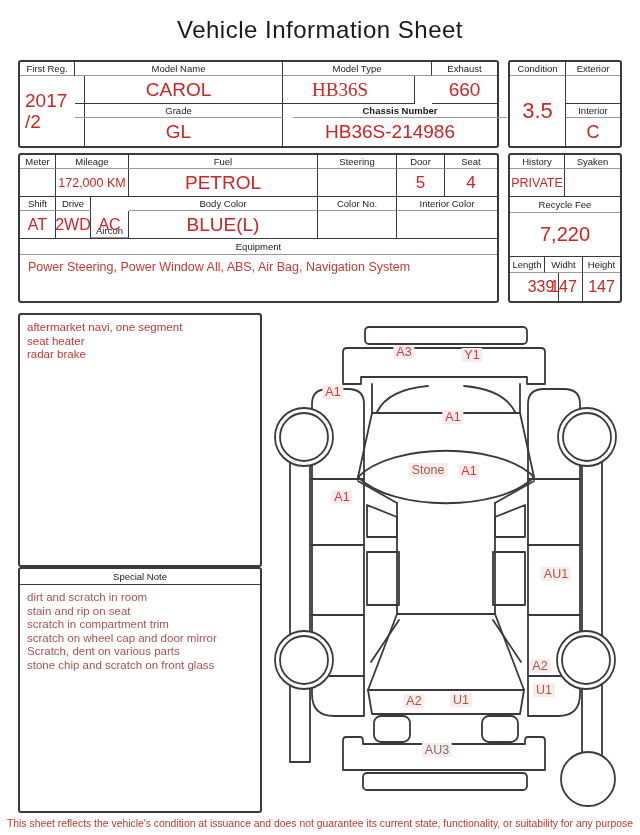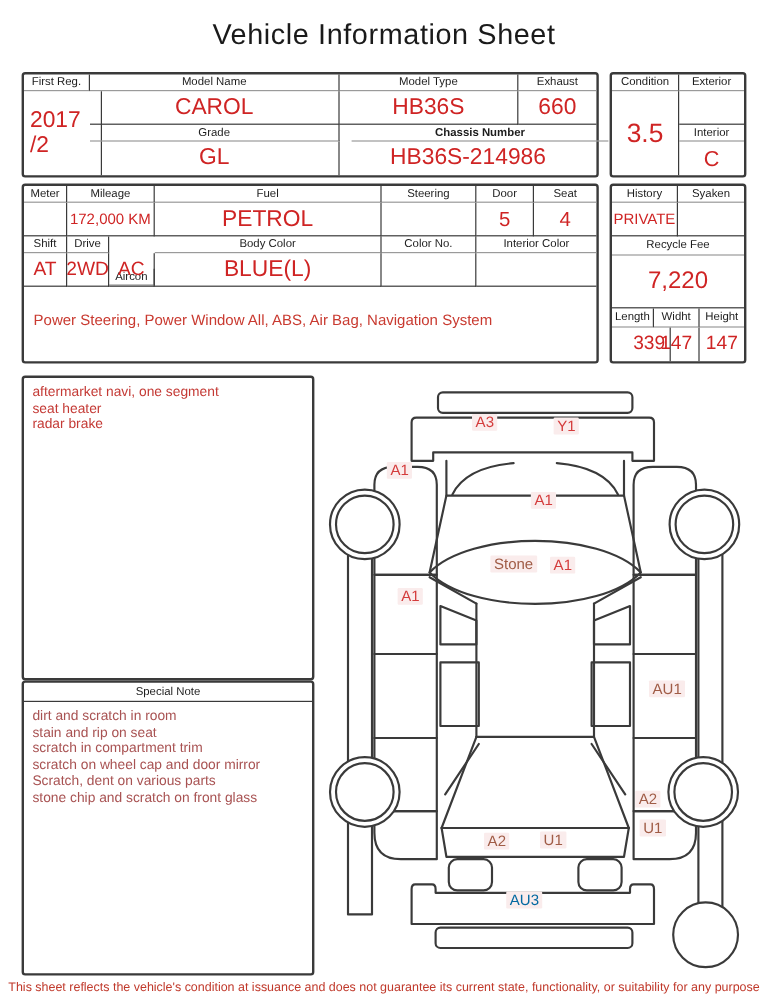--- a/index.html
+++ b/index.html
@@ -38,21 +38,21 @@
 
   <div class="box" style="left:18px;top:60px;width:481px;height:88px;">
     <div class="cell hdr r-dark u-light" style="left:0;top:0;width:55px;height:14px;">First Reg.</div>
     <div class="cell val firstreg r-dark" style="left:0;top:14px;width:65px;height:70px;">
       <span>2017</span>
       <span>/2</span>
     </div>
     <div class="cell hdr r-dark u-light" style="left:55px;top:0;width:208px;height:14px;">Model Name</div>
     <div class="cell val big r-dark u-dark" style="left:55px;top:14px;width:208px;height:28px;">CAROL</div>
     <div class="cell hdr r-dark u-light" style="left:263px;top:0;width:149px;height:14px;">Model Type</div>
-    <div class="cell val big r-dark u-dark" style="left:263px;top:14px;width:149px;height:28px;">HB36S</div>
+    <div class="cell val big r-dark u-dark" style="left:246px;top:14px;width:149px;height:28px;font-family:Liberation Serif, serif;">HB36S</div>
     <div class="cell hdr u-light" style="left:412px;top:0;width:65px;height:14px;">Exhaust</div>
     <div class="cell val big u-dark" style="left:412px;top:14px;width:65px;height:28px;">660</div>
     <div class="cell hdr r-dark u-light" style="left:55px;top:42px;width:208px;height:14px;">Grade</div>
     <div class="cell val big r-dark" style="left:55px;top:56px;width:208px;height:28px;">GL</div>
     <div class="cell hdr u-light" style="left:273px;top:42px;width:214px;height:14px;font-weight:bold;">Chassis Number</div>
     <div class="cell val big" style="left:263px;top:56px;width:214px;height:28px;">HB36S-214986</div>
   </div>
 
   <div class="box" style="left:508px;top:60px;width:114px;height:88px;">
     <div class="cell hdr r-dark u-light" style="left:0;top:0;width:56px;height:14px;">Condition</div>
@@ -85,20 +85,21 @@
     <div class="cell hdr r-dark u-light" style="left:298px;top:42px;width:79px;height:14px;">Color No.</div>
     <div class="cell hdr u-light" style="left:377px;top:42px;width:100px;height:14px;">Interior Color</div>
 
     <div class="cell val mid r-dark u-dark" style="left:0;top:56px;width:36px;height:28px;">AT</div>
     <div class="cell val mid r-dark u-dark" style="left:36px;top:56px;width:35px;height:28px;">2WD</div>
     <div class="cell val mid r-dark u-dark" style="left:71px;top:56px;width:38px;height:28px;">AC</div>
     <div class="cell val big r-dark u-dark" style="left:109px;top:56px;width:189px;height:28px;">BLUE(L)</div>
     <div class="cell val r-dark u-dark" style="left:298px;top:56px;width:79px;height:28px;"></div>
     <div class="cell val u-dark" style="left:377px;top:56px;width:100px;height:28px;"></div>
 
+    <div class="cell hdr u-light" style="left:0;top:84px;width:477px;height:16px;">Equipment</div>
     <div class="cell equip-text" style="left:0;top:100px;width:477px;height:46px;">Power Steering, Power Window  All, ABS, Air Bag, Navigation System</div>
   </div>
 
   <div class="box" style="left:508px;top:153px;width:114px;height:150px;">
     <div class="cell hdr r-dark u-light" style="left:0;top:0;width:55px;height:14px;">History</div>
     <div class="cell hdr u-light" style="left:55px;top:0;width:55px;height:14px;">Syaken</div>
     <div class="cell val sm r-dark u-dark" style="left:0;top:14px;width:55px;height:28px;">PRIVATE</div>
     <div class="cell val u-dark" style="left:55px;top:14px;width:55px;height:28px;"></div>
     <div class="cell hdr u-light" style="left:0;top:42px;width:110px;height:16px;">Recycle Fee</div>
     <div class="cell val u-dark" style="left:0;top:58px;width:110px;height:44px;font-size:20px;">7,220</div>
@@ -202,19 +203,19 @@
         <div class="dlabel" style="left: 63px; top: 79px; color: rgb(212, 60, 60);">A1</div>
         <div class="dlabel" style="left: 183px; top: 104px; color: rgb(212, 60, 60);">A1</div>
         <div class="dlabel" style="left: 158px; top: 157px; color: rgb(160, 92, 70);">Stone</div>
         <div class="dlabel" style="left: 199px; top: 158px; color: rgb(212, 60, 60);">A1</div>
         <div class="dlabel" style="left: 72px; top: 184px; color: rgb(212, 60, 60);">A1</div>
         <div class="dlabel" style="left: 286px; top: 261px; color: rgb(160, 92, 70);">AU1</div>
         <div class="dlabel" style="left: 270px; top: 353px; color: rgb(160, 92, 70);">A2</div>
         <div class="dlabel" style="left: 274px; top: 377px; color: rgb(160, 92, 70);">U1</div>
         <div class="dlabel" style="left: 144px; top: 388px; color: rgb(160, 92, 70);">A2</div>
         <div class="dlabel" style="left: 191px; top: 387px; color: rgb(160, 92, 70);">U1</div>
-        <div class="dlabel" style="left: 167px; top: 437px; color: #0369a1;">AU3</div>
+        <div class="dlabel" style="left: 167px; top: 437px; color: #737373;">AU3</div>
       </div>
   </div>
 
   <div class="footer">This sheet reflects the vehicle's condition at issuance and does not guarantee its current state, functionality, or suitability for any purpose</div>
 
 </div>
 
 </body></html>

